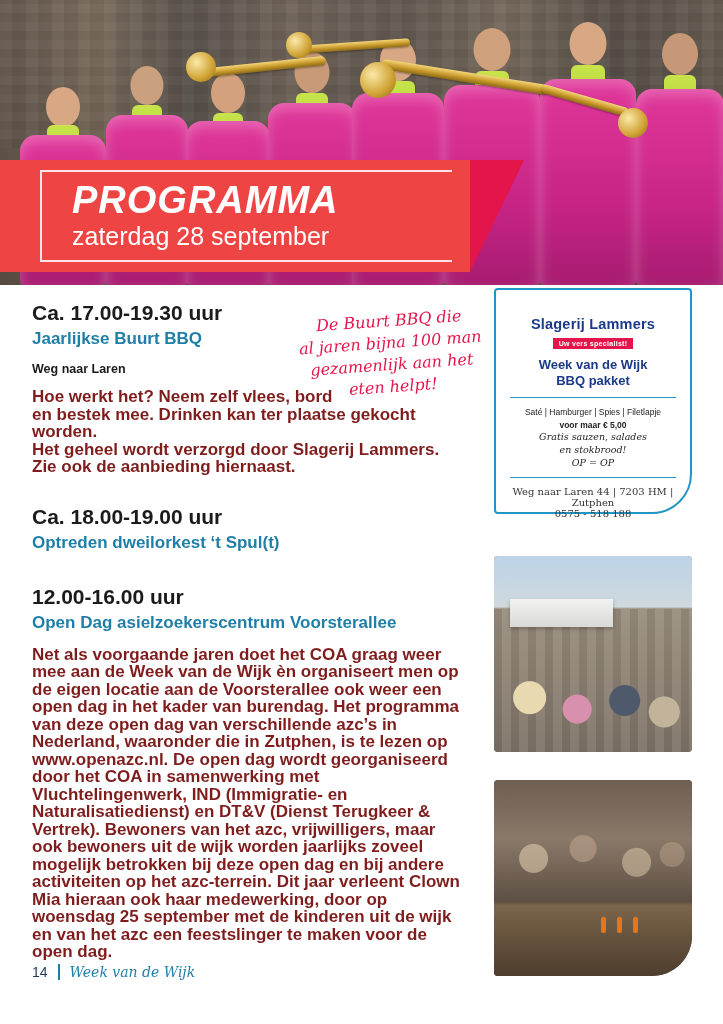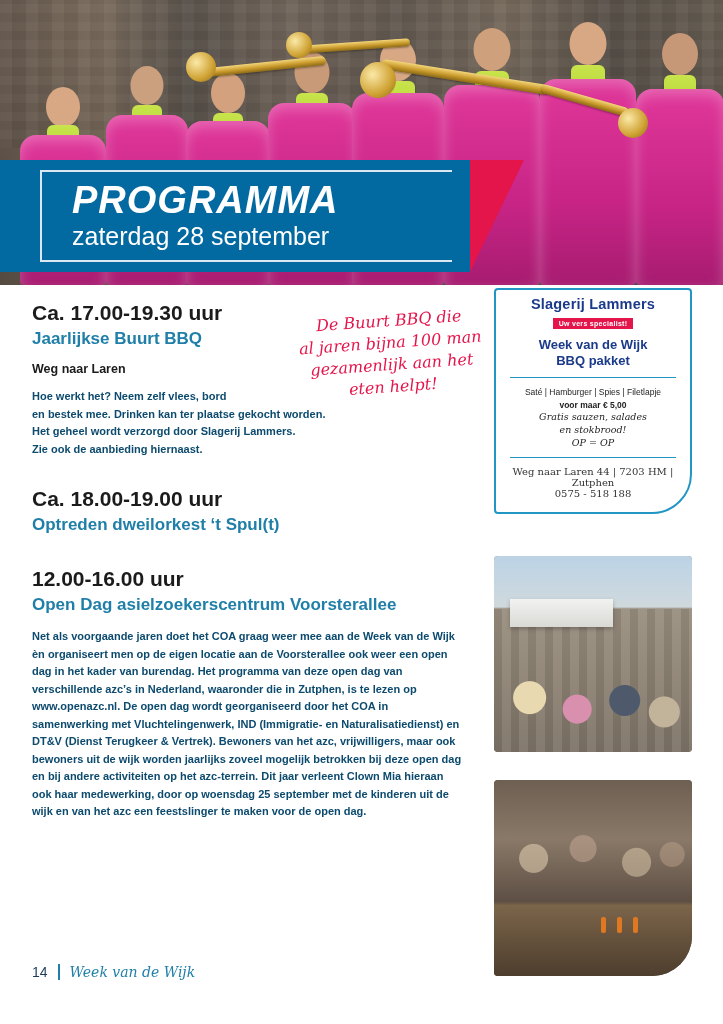--- a/index.html
+++ b/index.html
@@ -56,21 +56,21 @@
     box-shadow:0 1px 2px rgba(0,0,0,.35);
   }
   .bell{
     position:absolute;
     background:radial-gradient(circle at 35% 35%,#fbe9a8,#cfa233 60%,#8d6a18);
     border-radius:50%;
   }
   
   .banner{
     position:absolute;left:0;top:160px;width:470px;height:112px;
-    background:#0369a1;
+    background:#ef4444;
   }
   .banner:after{
     content:"";position:absolute;right:-54px;top:0;width:0;height:0;
     border-top:112px solid #e4154b;border-right:54px solid transparent;
   }
   .banner-inner{
     position:absolute;left:40px;top:10px;right:18px;bottom:10px;
     border:2px solid rgba(255,255,255,.85);
     border-right:none;
     padding:8px 0 0 30px;
@@ -87,36 +87,36 @@
   .content{position:absolute;left:32px;top:300px;width:430px;}
   .block{margin-bottom:6px;}
   .time{
     font-size:21px;font-weight:bold;color:#1b1b1b;margin:0 0 2px 0;line-height:26px;
   }
   .subtitle{
     font-size:17px;font-weight:bold;color:#1f7fa8;margin:0 0 12px 0;line-height:22px;
   }
   .subtitle.wide{font-size:17px;}
   .body{
-    font-size:11px;line-height:17.5px;color:#0c4a6e;margin:0 0 10px 0;
+    font-size:17px;line-height:17.5px;color:#7f1d1d;margin:0 0 10px 0;
   }
   .body.strong{font-weight:bold;}
   .loc{font-size:12.5px;font-weight:bold;margin:0 0 12px 0;}
   .gap{height:18px;}
   
   .note{
     position:absolute;left:296px;top:310px;width:190px;
     color:#e4154b;font-family:"DejaVu Serif", serif;font-style:italic;
     font-size:16px;line-height:22px;text-align:center;transform:rotate(-4deg);
   }
   
   .ad{
     position:absolute;left:494px;top:288px;width:198px;height:226px;
     border:2px solid #2196c4;border-radius:4px 4px 40px 4px;
-    background:#fff;box-sizing:border-box;text-align:center;padding:6px 10px 6px 10px;
+    background:#fff;box-sizing:border-box;text-align:center;padding:26px 10px 6px 10px;
   }
   .ad .name{font-size:14.5px;font-weight:bold;color:#1b3a8a;letter-spacing:.2px;}
   .ad .tag{
     display:inline-block;margin:4px 0 8px 0;background:#e4154b;color:#fff;
     font-size:7px;padding:2px 6px;letter-spacing:.3px;font-weight:bold;
   }
   .ad .week{font-size:13px;font-weight:bold;color:#1b3a8a;line-height:16px;}
   .ad hr{border:none;border-top:1px solid #2196c4;margin:8px 4px;}
   .ad .items{font-size:8.5px;color:#222;line-height:12px;}
   .ad .price{font-size:8.5px;color:#222;font-weight:bold;margin-top:2px;}

